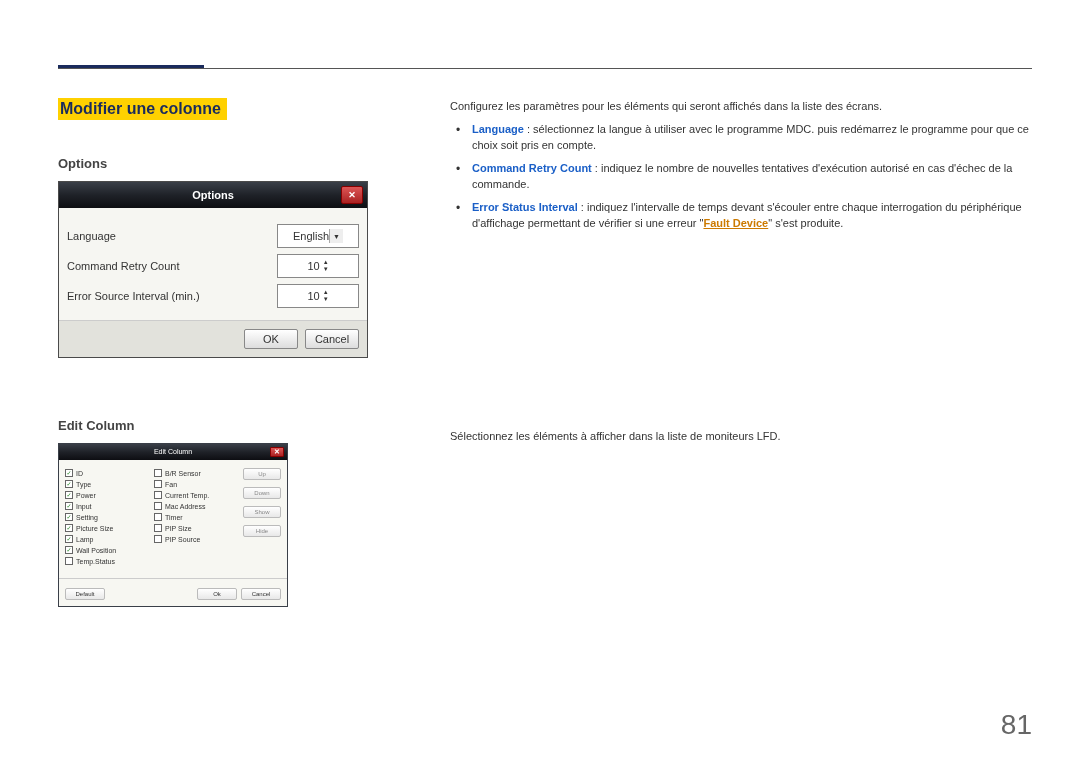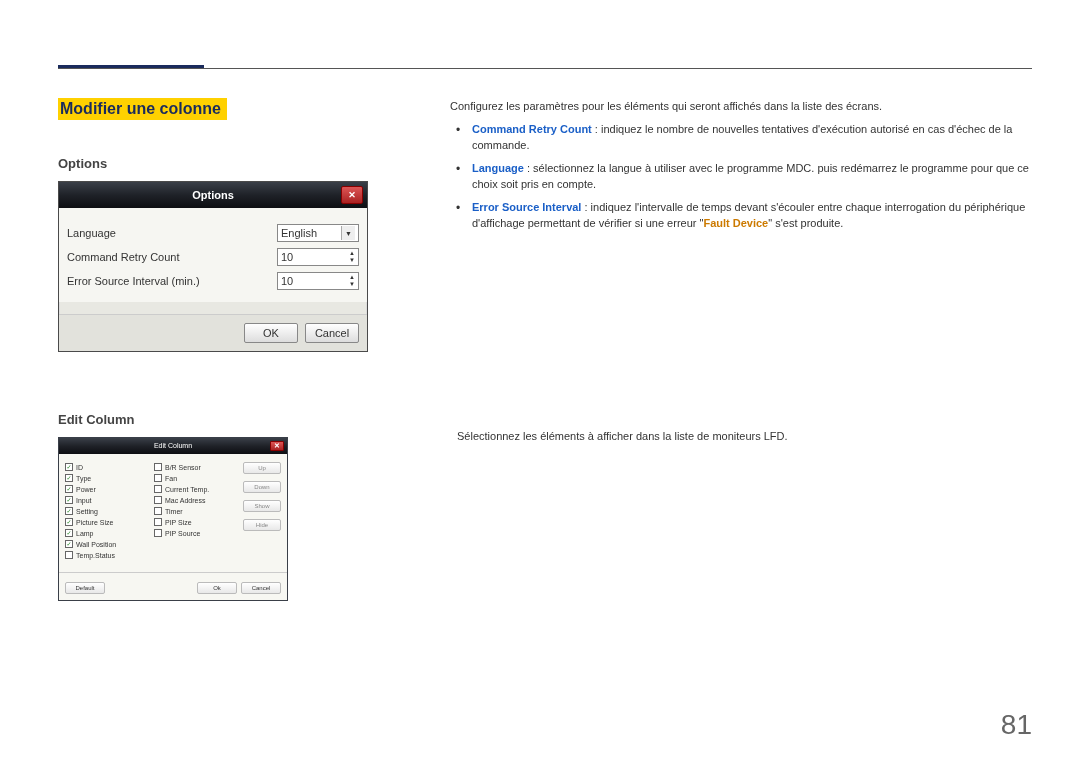--- a/index.html
+++ b/index.html
@@ -86,31 +86,31 @@
     color: #fff;
     text-align: center;
     line-height: 16px;
     font-size: 9px;
     font-weight: bold;
   }
   .dlg-body { padding: 10px 8px 6px 8px; background:#f6f6f2; }
   .dlg-row { display: flex; justify-content: space-between; align-items:center; margin: 6px 0; }
   .dlg-row label { color:#333; font-size:11px; }
   .dlg-select, .dlg-spin {
-    width: 82px; height: 18px;
+    width: 82px; height: 24px;
     background: #fff; border: 1px solid #888;
     font-size: 11px; padding: 0 3px;
-    display: inline-flex; justify-content: space-between; align-items:center;
+    display: inline-flex; justify-content: center; align-items:center;
   }
   .dlg-select .arrow, .dlg-spin .arrow {
     width: 14px; height: 14px; background:#eee; border-left:1px solid #aaa;
     display:flex; align-items:center; justify-content:center; font-size:7px; color:#333;
   }
   .dlg-spin .arrows { display:flex; flex-direction:column; font-size:6px; line-height:7px; color:#333; margin-left:3px;}
-  .dlg-footer { padding: 8px; text-align:right; background:#e2e2dc; border-top:1px solid #ccc;margin-top:12px;}
+  .dlg-footer { padding: 8px; text-align:right; background:#e2e2dc; border-top:1px solid #ccc;}
   .dlg-btn {
     display:inline-block; min-width:54px; height:20px;
     background: linear-gradient(#fff,#ddd);
     border:1px solid #888; border-radius:2px;
     font-size:11px; text-align:center; line-height:18px;
     margin-left:4px;
   }
 
   
   .edit-dlg { width: 230px; font-size:7px; border:1px solid #3a3f48; background:#f7f7f2;}
@@ -127,23 +127,23 @@
   .edit-footer { display:flex; justify-content:space-between; padding:5px 6px 6px;}
   .edit-footer .right { display:flex; gap:4px;}
   .edit-footer .mini-btn { width:40px; color:#333;}
   .edit-footer .left .mini-btn { width:40px; color:#333;}
 
   .intro { margin-bottom:4px; }
   ul.bul { list-style: none; margin-left: 6px; }
   ul.bul > li { position:relative; padding-left: 16px; margin: 6px 0; }
   ul.bul > li::before { content:"•"; position:absolute; left:0; top:0; color:#333; font-size:12px;}
   .kw { color:#1a5fc7; font-weight:bold; }
-  .kw-orange { color:#cc7a00; font-weight:bold; }
-
-  .edit-right-text { position:absolute; left:450px; top:428px; width:580px; line-height:1.5;margin-left:7px;}
+  .kw-orange { color:#cc7a00; font-weight:bold;text-decoration:underline; }
+
+  .edit-right-text { position:absolute; left:450px; top:428px; width:580px; line-height:1.5;}
 
   .page-num {
     position:absolute;
     right: 48px;
     bottom: 22px;
     font-size: 28px;
     color:#666;
     font-weight:300;
   }
 </style>
@@ -287,26 +287,26 @@
         <div class="mini-btn">Cancel</div>
       </div>
     </div>
   </div>
 </div>
 
 <div class="right-col">
   <p class="intro">Configurez les paramètres pour les éléments qui seront affichés dans la liste des écrans.</p>
   <ul class="bul">
     <li>
+      <span class="kw">Language</span><span> : sélectionnez la langue à utiliser avec le programme MDC. puis redémarrez le programme pour que ce choix soit pris en compte.</span>
+    </li>
+    <li>
       <span class="kw">Command Retry Count</span><span> : indiquez le nombre de nouvelles tentatives d'exécution autorisé en cas d'échec de la commande.</span>
     </li>
     <li>
-      <span class="kw">Language</span><span> : sélectionnez la langue à utiliser avec le programme MDC. puis redémarrez le programme pour que ce choix soit pris en compte.</span>
-    </li>
-    <li>
-      <span class="kw">Error Source Interval</span><span> : indiquez l'intervalle de temps devant s'écouler entre chaque interrogation du périphérique d'affichage permettant de vérifier si une erreur "</span><span class="kw-orange">Fault Device</span><span>" s'est produite.</span>
+      <span class="kw">Error Status Interval</span><span> : indiquez l'intervalle de temps devant s'écouler entre chaque interrogation du périphérique d'affichage permettant de vérifier si une erreur "</span><span class="kw-orange">Fault Device</span><span>" s'est produite.</span>
     </li>
   </ul>
 </div>
 
 <div class="edit-right-text">Sélectionnez les éléments à afficher dans la liste de moniteurs LFD.</div>
 
 <div class="page-num">81</div>
 
 </body></html>

